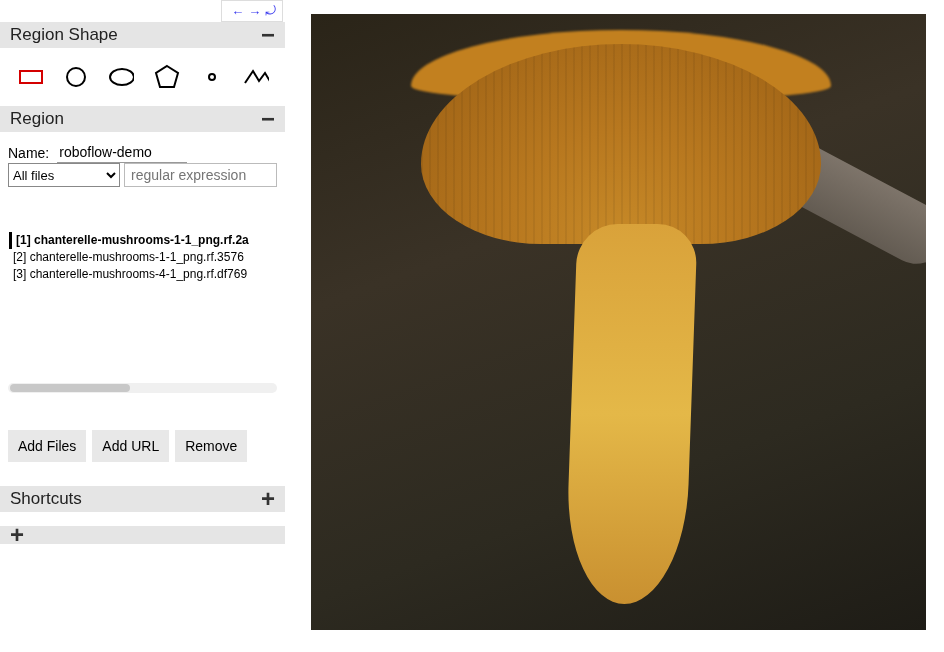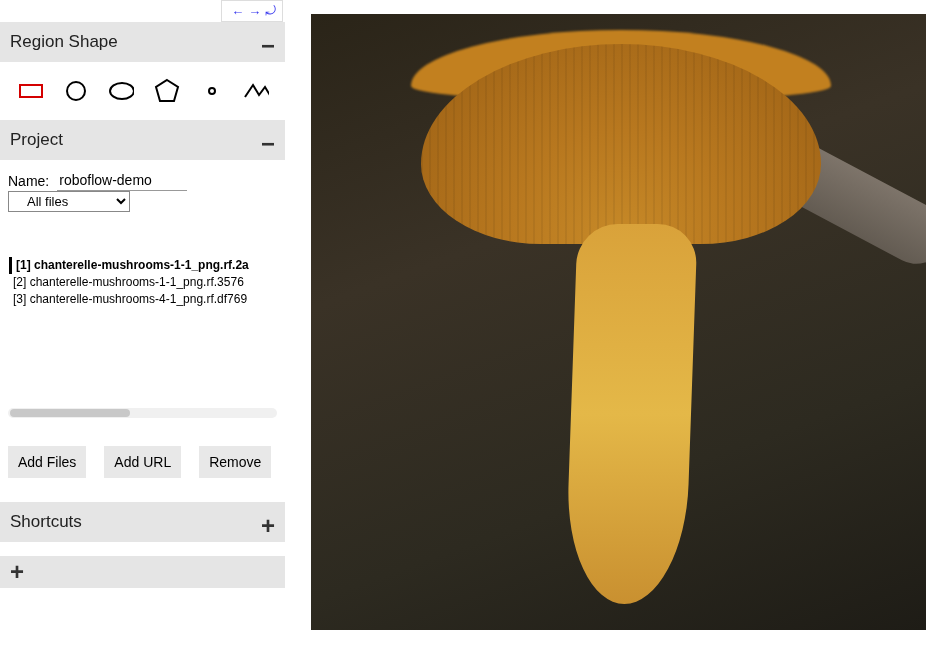--- a/index.html
+++ b/index.html
@@ -1,37 +1,37 @@
 <!DOCTYPE html>
 <html><head>
 <meta charset="utf-8">
 <style>
 * { box-sizing: border-box; margin: 0; padding: 0; }
 body { font-family: Arial, Helvetica, sans-serif; font-size: 14px; width: 944px; height: 652px; background: #fff; display: flex; }
 .sidebar { width: 285px; display: flex; flex-direction: column; }
 .nav-arrows { display: flex; justify-content: flex-end; padding: 2px 6px; gap: 4px; border: 1px solid #ddd; margin-left: auto; margin-right: 2px; width: 62px; }
 .nav-arrow { color: #3333ee; cursor: pointer; font-size: 13px; user-select: none; }
-.panel-header { background: #e5e5e5; padding: 10px 10px; display: flex; justify-content: space-between; align-items: flex-end; cursor: pointer; }
+.panel-header { background: #e5e5e5; padding: 3px 10px; display: flex; justify-content: space-between; align-items: center; cursor: pointer; }
 .panel-header .title { font-size: 17px; color: #222; }
 .panel-header .toggle { font-size: 24px; font-weight: bold; color: #333; line-height: 0.5; }
 .shape-row { display: flex; gap: 20px; padding: 18px 16px 18px 18px; align-items: center; }
 .shape { width: 26px; height: 22px; display: flex; align-items: center; justify-content: center; cursor: pointer; }
 .project-body { padding: 10px 8px; }
 .name-row { display: flex; align-items: center; gap: 8px; margin-bottom: 0; }
 .name-row label { font-size: 14px; }
 .name-input { border: none; border-bottom: 1px solid #999; font-size: 14px; padding: 2px 2px; width: 130px; outline: none; }
 .filter-row { display: flex; gap: 4px; margin-bottom: 6px; }
-.file-select { font-size: 13px; border: 1px solid #888; background: #fff; padding: 1px 14px; width: 122px; }
+.file-select { font-size: 13px; border: 1px solid #888; background: #fff; padding: 1px 0; width: 112px; }
 .regex-input { font-size: 14px; border: 1px solid #bbb; padding: 3px 6px; flex: 1; color: #888; width: 130px; }
 .file-list { border: 1px solid transparent; font-size: 12px; line-height: 1.4; height: 150px; overflow: hidden; white-space: nowrap; padding: 2px 0; margin-top: 42px; }
 .file-item { padding: 0 4px; cursor: pointer; }
 .file-item.selected { font-weight: bold; border-left: 3px solid #000; padding-left: 4px; }
 .hscroll { margin-top: 4px; height: 10px; background: #f0f0f0; border-radius: 5px; position: relative; }
 .hscroll-thumb { position: absolute; left: 2px; top: 1px; width: 120px; height: 8px; background: #c8c8c8; border-radius: 4px; }
-.btn-row { display: flex; gap: 18px; margin-top: 28px; }
+.btn-row { display: flex; gap: 6px; margin-top: 37px; }
 .btn { background: #e8e8e8; border: none; padding: 8px 10px; font-size: 14px; cursor: pointer; }
 .panel-gap { height: 14px; }
 .image-pane { flex: 1; padding: 14px 14px 14px 26px; }
 .image-holder { width: 615px; height: 616px; background: linear-gradient(160deg, #2a2418 0%, #3a3226 35%, #2d2a20 70%, #1e1c16 100%); position: relative; overflow: hidden; }
 
 .mush-stem { position: absolute; left: 260px; top: 210px; width: 120px; height: 380px; background: linear-gradient(180deg, #d9a23a 0%, #e4b848 50%, #c99030 100%); border-radius: 40px 40px 60px 60px / 40px 40px 120px 120px; transform: skewX(-2deg); }
 .mush-cap { position: absolute; left: 110px; top: 30px; width: 400px; height: 200px; background: radial-gradient(ellipse at 50% 100%, #c78a28 0%, #b8781f 40%, #a56818 80%); border-radius: 50% 50% 30% 30% / 60% 60% 40% 40%; }
 .mush-cap::before { content:""; position:absolute; inset:0; background: repeating-linear-gradient(90deg, rgba(0,0,0,0.12) 0 2px, transparent 2px 8px); border-radius: inherit; opacity:0.5; }
 .mush-cap-top { position:absolute; left: 100px; top: 16px; width: 420px; height: 70px; background: #c2801f; border-radius: 50% 50% 40% 40% / 80% 80% 20% 20%; filter: blur(1px); }
 .branch { position:absolute; right:-40px; top:110px; width:400px; height:60px; background: linear-gradient(180deg,#8a8076,#6b635a); transform: rotate(28deg); border-radius: 30px; opacity:0.85; }
@@ -79,33 +79,34 @@
         </svg>
     </span>
     <span class="shape">
       <svg width="30" height="20">
           <polyline points="2,16 10,4 16,14 22,6 28,16" fill="none" stroke="#000" stroke-width="2"></polyline>
         </svg>
     </span>
   </div>
 
   <div class="panel-header">
-    <span class="title">Project</span>
+    <span class="title">Region</span>
     <span class="toggle">−</span>
   </div>
 
   <div class="project-body">
     <div class="name-row">
       <label>Name:</label>
       <input class="name-input" value="roboflow-demo" style="">
     </div>
     <div class="filter-row">
       <select class="file-select">
         <option>All files</option>
       </select>
+      <input class="regex-input" placeholder="regular expression" style="">
     </div>
     <div class="file-list">
       <div class="file-item selected"><span>[1]</span> <span>chanterelle-mushrooms-1-1_png.rf.2a</span></div>
       <div class="file-item"><span>[2]</span> <span>chanterelle-mushrooms-1-1_png.rf.3576</span></div>
       <div class="file-item"><span>[3]</span> <span>chanterelle-mushrooms-4-1_png.rf.df769</span></div>
     </div>
     <div class="hscroll">
         <div class="hscroll-thumb"></div>
       </div>
     <div class="btn-row">

